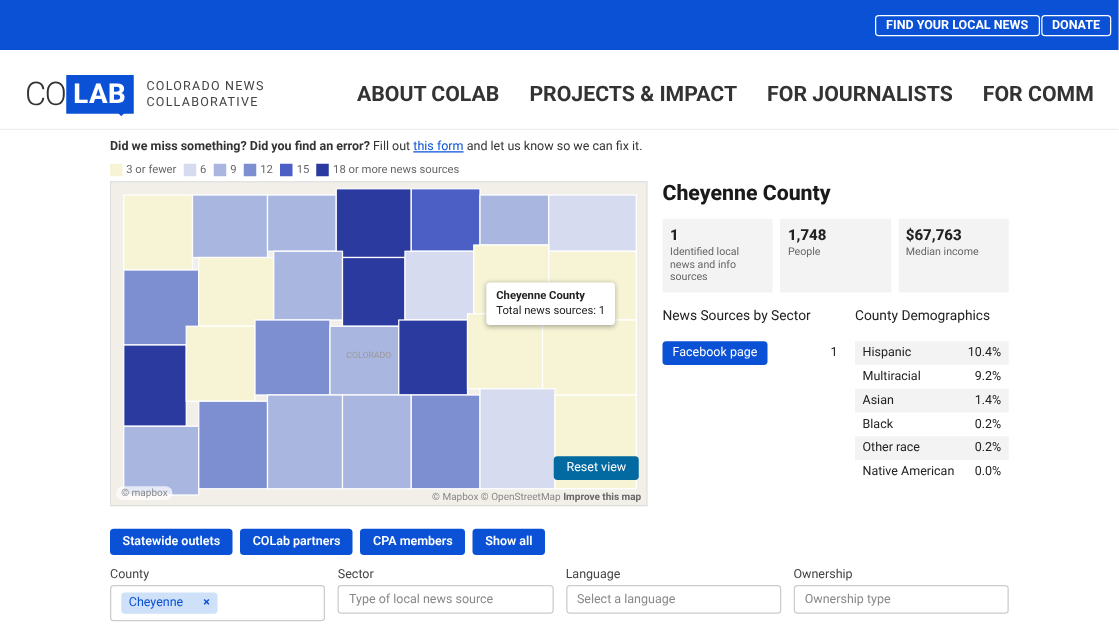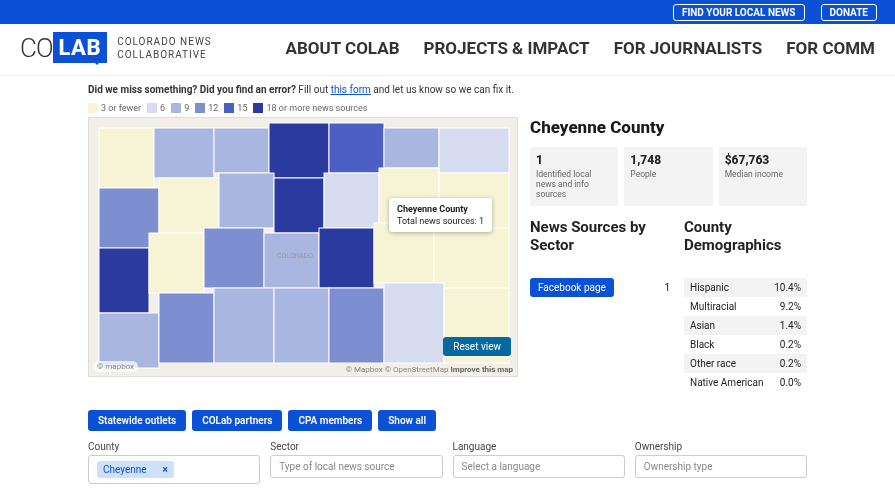--- a/index.html
+++ b/index.html
@@ -1,19 +1,19 @@
 <!DOCTYPE html>
 <html><head>
 <meta charset="utf-8">
 <style>
 *{box-sizing:border-box;margin:0;padding:0;font-family:-apple-system,BlinkMacSystemFont,"Segoe UI",Roboto,sans-serif}
 body{width:895px;height:504px;overflow:hidden;background:#fff;color:#222}
-.topbar{background:#0a51d6;height:24px;display:flex;justify-content:flex-end;align-items:center;padding:0 18px;gap:16px}
+.topbar{background:#0a51d6;height:40px;display:flex;justify-content:flex-end;align-items:center;padding:0 6px;gap:1px}
 .topbar a{color:#fff;font-size:10px;font-weight:700;text-decoration:none;border:1px solid #fff;padding:2px 8px;border-radius:3px}
-.header{display:flex;align-items:center;justify-content:space-between;padding:8px 20px 12px;border-bottom:1px solid #eee}
+.header{display:flex;align-items:center;justify-content:space-between;padding:20px 20px 12px;border-bottom:1px solid #eee}
 .logo-wrap{display:flex;align-items:center;gap:10px}
 .logo{display:flex;align-items:center}
 .logo-co{font-size:26px;font-weight:300;color:#333;letter-spacing:-1px}
 .logo-lab{background:#0a51d6;color:#fff;font-size:22px;font-weight:800;padding:3px 6px 3px 6px;position:relative;letter-spacing:0.5px}
 .logo-lab::after{content:"";position:absolute;bottom:-6px;right:6px;border:4px solid transparent;border-top-color:#0a51d6}
 .logo-sub{font-size:10px;color:#444;letter-spacing:1px;line-height:1.3}
 .nav{display:flex;gap:24px;font-size:17px;font-weight:700;color:#333}
 .nav span{cursor:pointer}
 .content{padding:8px 88px 0 88px}
 .miss{font-size:10px;color:#333;margin-bottom:8px}
@@ -32,21 +32,21 @@
 .mapbox{position:absolute;bottom:4px;left:4px;font-size:8px;color:#888;background:rgba(255,255,255,0.7);padding:1px 4px;border-radius:6px}
 .attrib{position:absolute;bottom:2px;right:4px;font-size:8px;color:#888}
 .attrib b{font-weight:700;color:#666}
 .side{flex:1;min-width:0}
 .county-title{font-size:17px;font-weight:800;color:#1a1a1a;margin-bottom:10px}
 .stats{display:flex;gap:6px;margin-bottom:12px}
 .stat{background:#f3f3f3;padding:6px;flex:1}
 .stat .v{font-size:12px;font-weight:800;color:#222}
 .stat .l{font-size:8.5px;color:#666;line-height:1.2;margin-top:2px}
 .cols2{display:flex;gap:14px}
-.colh{font-size:15px;font-weight:700;margin-bottom:24px}
+.colh{font-size:11px;font-weight:400;margin-bottom:14px}
 .colL{width:140px}
 .colR{flex:1}
 .fbpill{background:#0a51d6;color:#fff;font-size:10px;padding:4px 8px;border-radius:3px;display:inline-block}
 .fbrow{display:flex;justify-content:space-between;align-items:center;font-size:10px}
 .demo-row{display:flex;justify-content:space-between;font-size:10px;padding:4px 6px}
 .demo-row:nth-child(odd){background:#f3f3f3}
 .filters{margin-top:18px}
 .pills{display:flex;gap:6px;margin-bottom:10px}
 .pill{background:#0a51d6;color:#fff;font-size:10px;font-weight:600;padding:5px 10px;border-radius:3px;cursor:pointer}
 .frow{display:flex;gap:10px}

